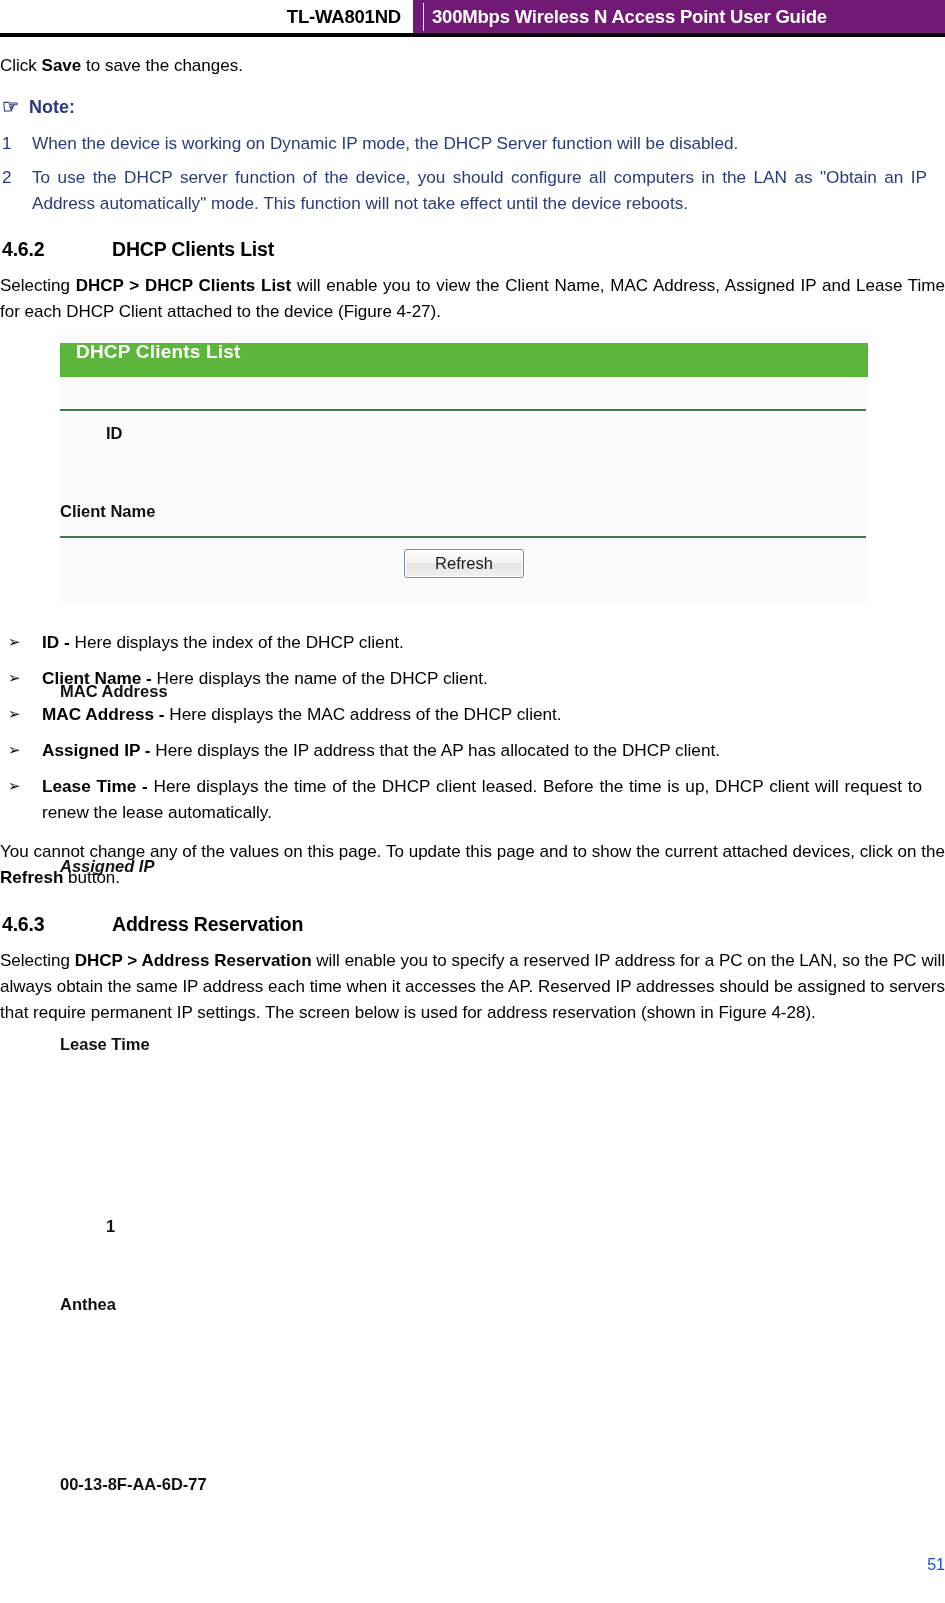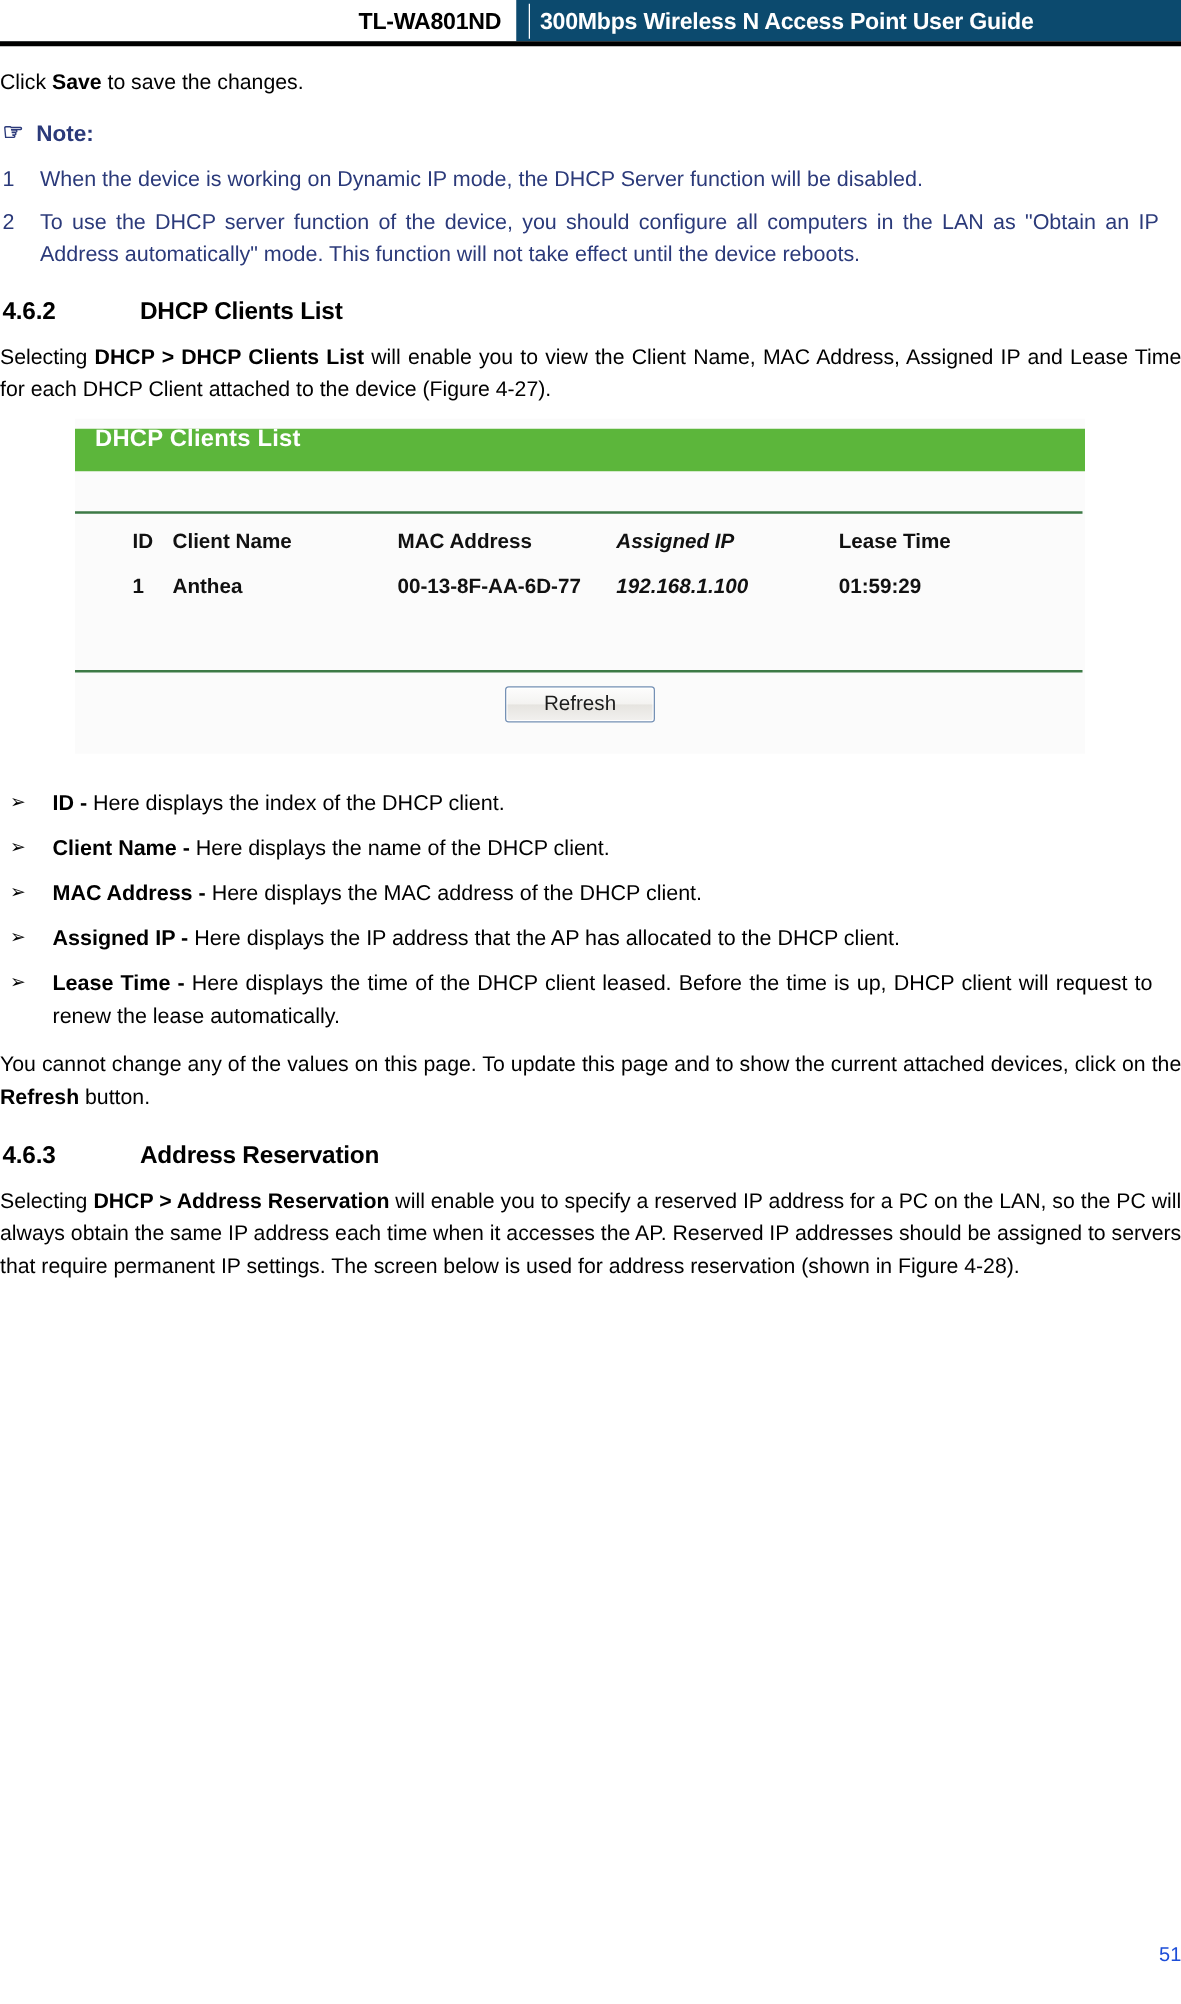--- a/index.html
+++ b/index.html
@@ -16,21 +16,21 @@
     overflow: hidden;
   }
 
   
   .page-header {
     position: absolute;
     top: 0;
     left: 0;
     width: 945px;
     height: 33px;
-    background: #0c4a6e;
+    background: #701a75;
   }
   .hdr-model-box {
     position: absolute;
     top: 0;
     left: 0;
     width: 413px;
     height: 33px;
     background: #ffffff;
   }
   .hdr-model {
@@ -195,20 +195,21 @@
     top: 86px;
     left: 0;
     width: 808px;
   }
   .ui-row {
     display: flex;
     font-size: 16.5px;
     color: #111111;
     line-height: 24px;
     font-weight: bold;
+    flex-direction: column;
   }
   .ui-row.header-row { margin-bottom: 12px; }
   .c-id     { width: 78px;  flex: 0 0 78px;  text-align: left; padding-left: 48px; box-sizing: border-box;}
   .c-name   { width: 180px; flex: 0 0 180px; }
   .c-mac    { width: 175px; flex: 0 0 175px; }
   .c-ip     { width: 178px; flex: 0 0 178px; font-style: italic; }
   .c-lease  { width: 170px; flex: 0 0 170px; }
   .ui-row .c-id { padding-left: 46px; }
 
   .refresh-wrap {

